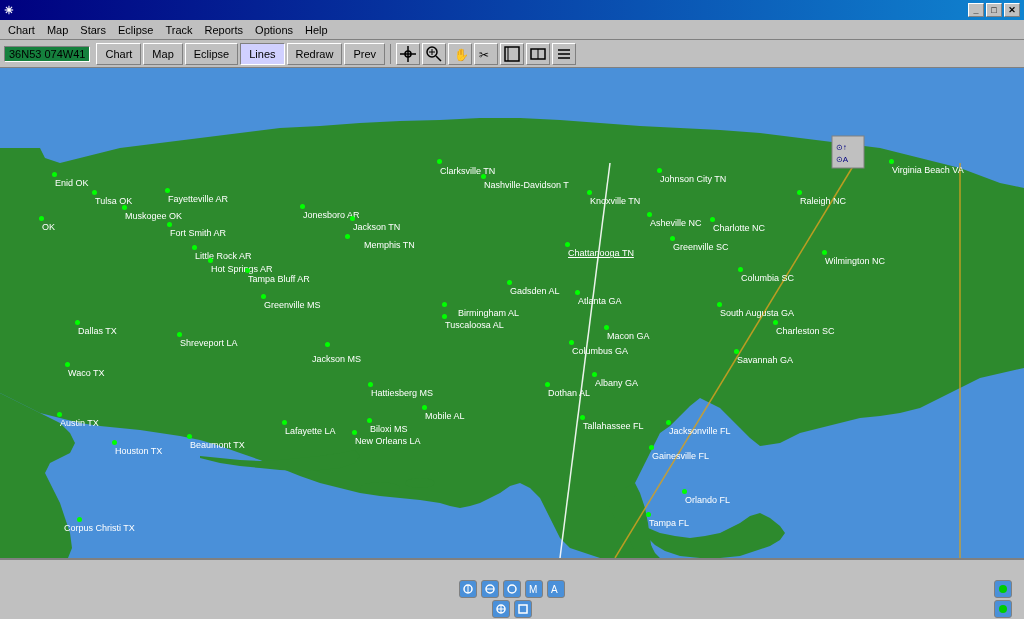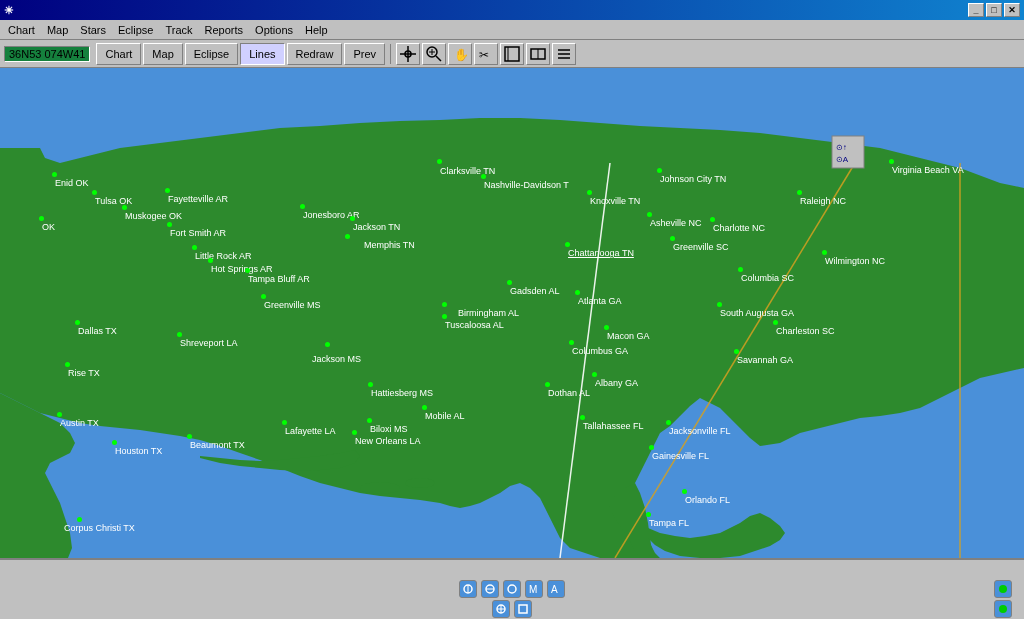--- a/index.html
+++ b/index.html
@@ -344,21 +344,21 @@
       <div class="city-label" style="left: 180px; top: 270px;">Shreveport LA</div>
       <div class="city-dot" style="left: 177px; top: 264px;"></div>
       <div class="city-label" style="left: 312px; top: 280px; margin-top: 6px;">Jackson MS</div>
       <div class="city-dot" style="left: 325px; top: 274px;"></div>
       <div class="city-label" style="left: 607px; top: 263px;">Macon GA</div>
       <div class="city-dot" style="left: 604px; top: 257px;"></div>
       <div class="city-label" style="left: 572px; top: 278px;">Columbus GA</div>
       <div class="city-dot" style="left: 569px; top: 272px;"></div>
       <div class="city-label" style="left: 737px; top: 287px;">Savannah GA</div>
       <div class="city-dot" style="left: 734px; top: 281px;"></div>
-      <div class="city-label" style="left: 68px; top: 300px;">Rise TX</div>
+      <div class="city-label" style="left: 68px; top: 300px;">Waco TX</div>
       <div class="city-dot" style="left: 65px; top: 294px;"></div>
       <div class="city-label" style="left: 595px; top: 310px;">Albany GA</div>
       <div class="city-dot" style="left: 592px; top: 304px;"></div>
       <div class="city-label" style="left: 371px; top: 320px;">Hattiesberg MS</div>
       <div class="city-dot" style="left: 368px; top: 314px;"></div>
       <div class="city-label" style="left: 548px; top: 320px;">Dothan AL</div>
       <div class="city-dot" style="left: 545px; top: 314px;"></div>
       <div class="city-label" style="left: 60px; top: 350px;">Austin TX</div>
       <div class="city-dot" style="left: 57px; top: 344px;"></div>
       <div class="city-label" style="left: 425px; top: 343px;">Mobile AL</div>

